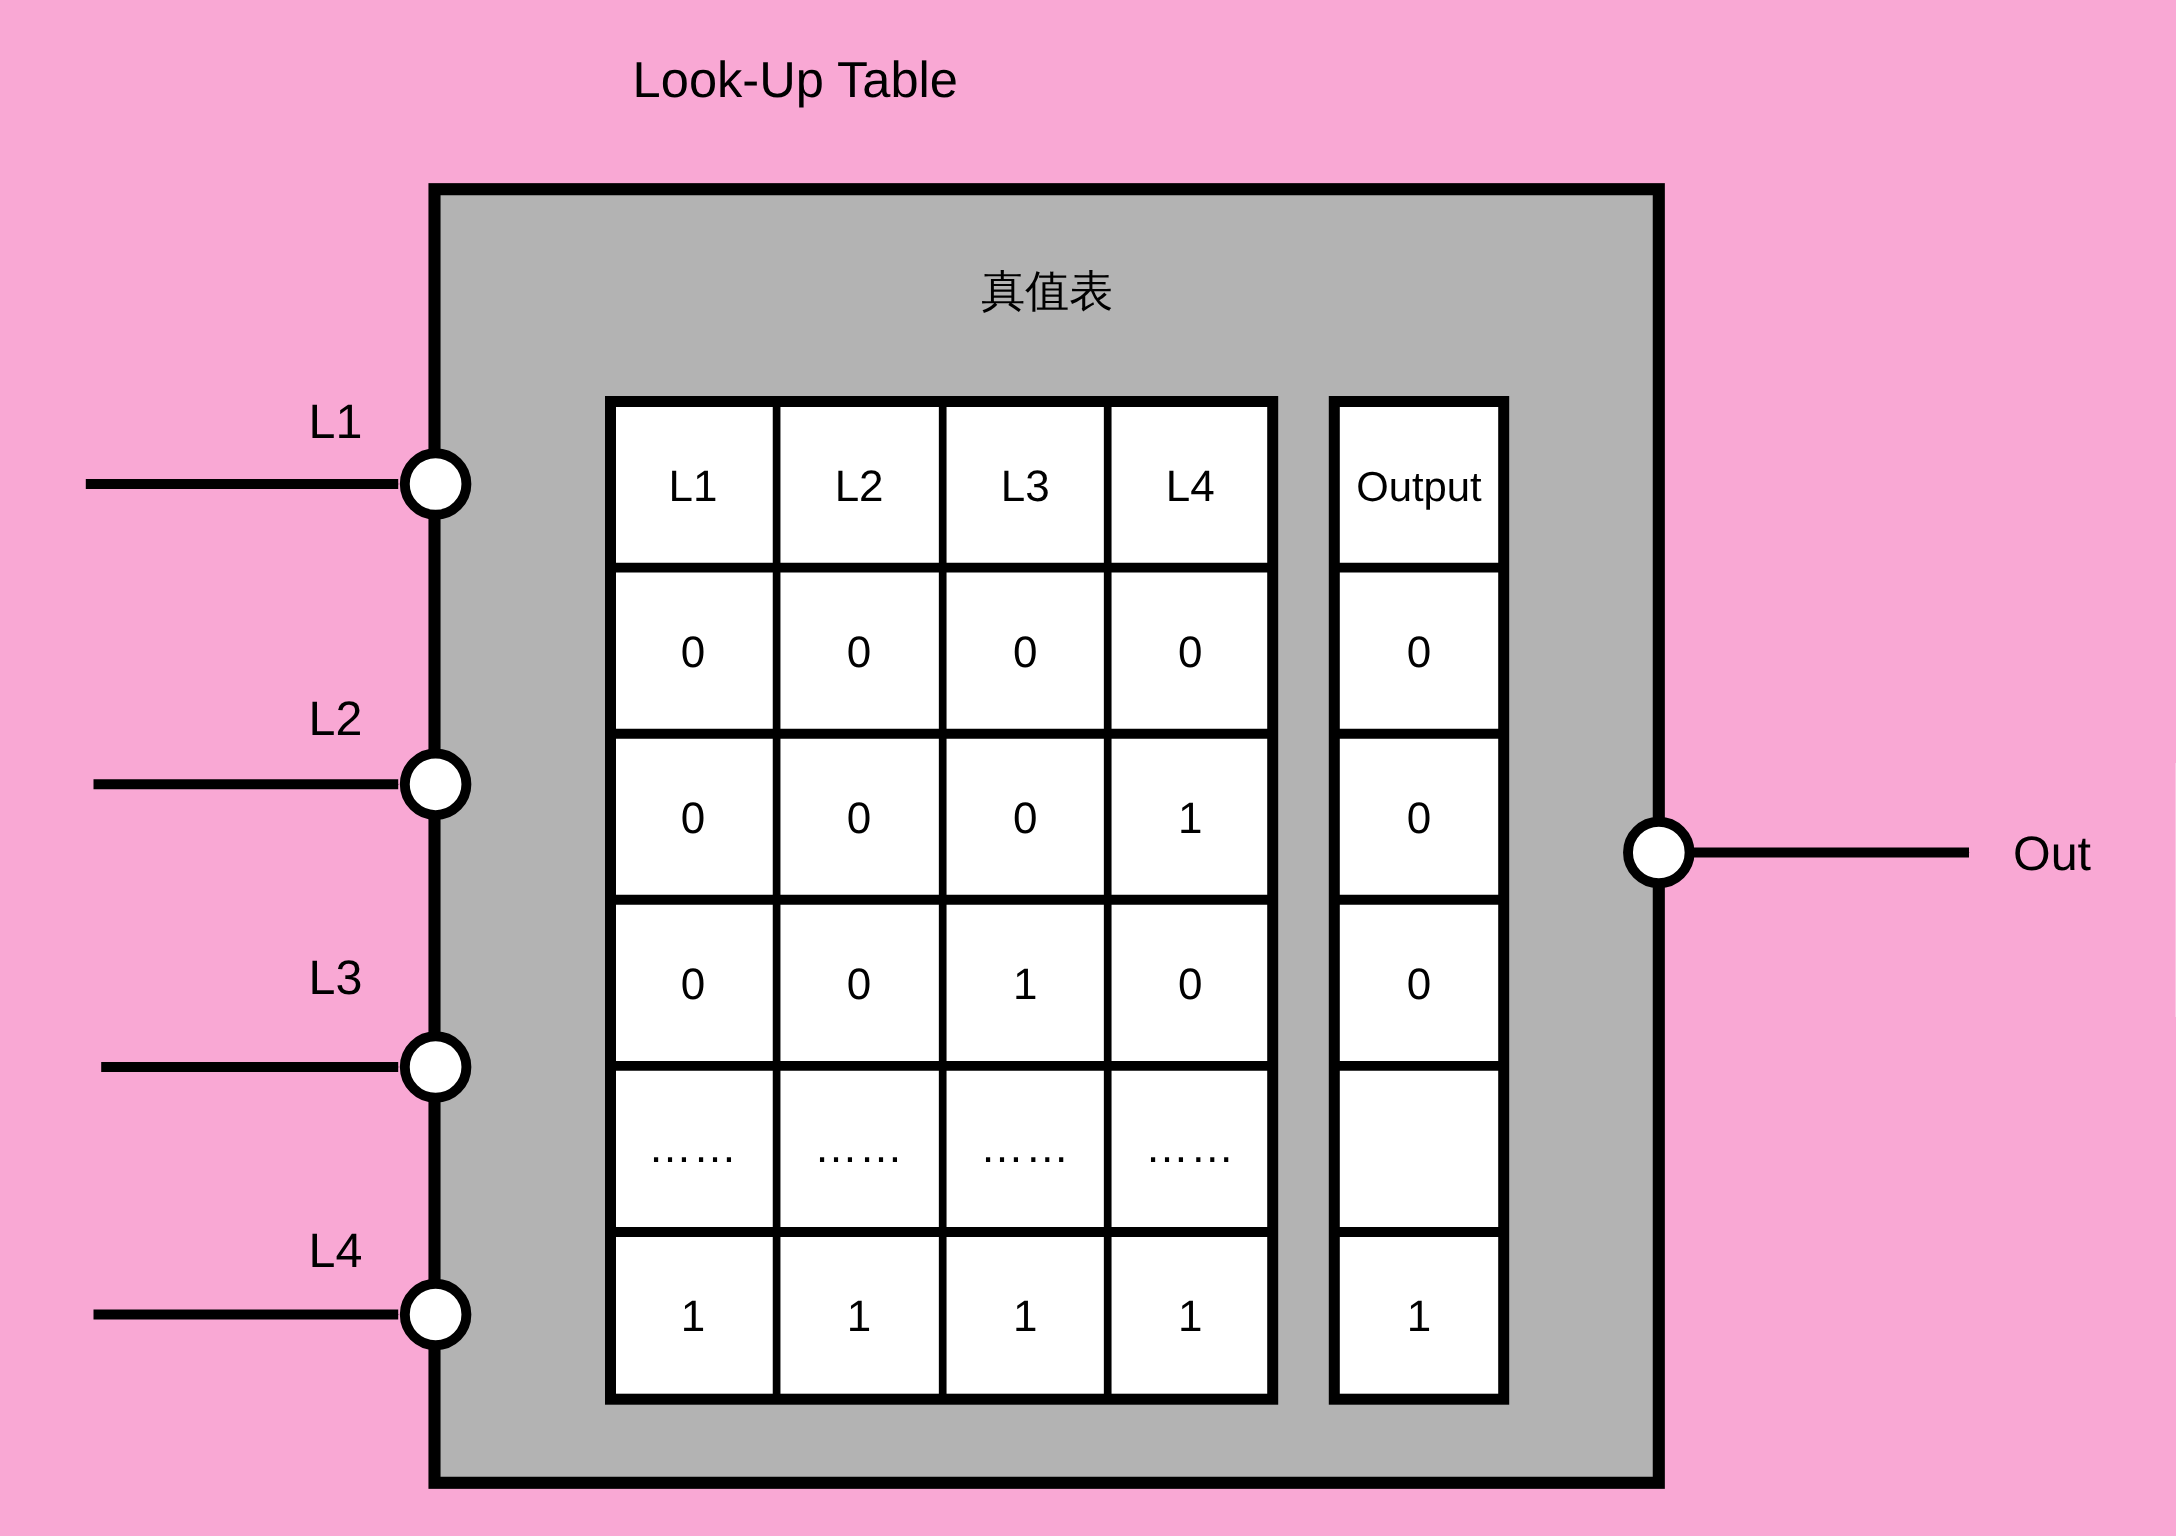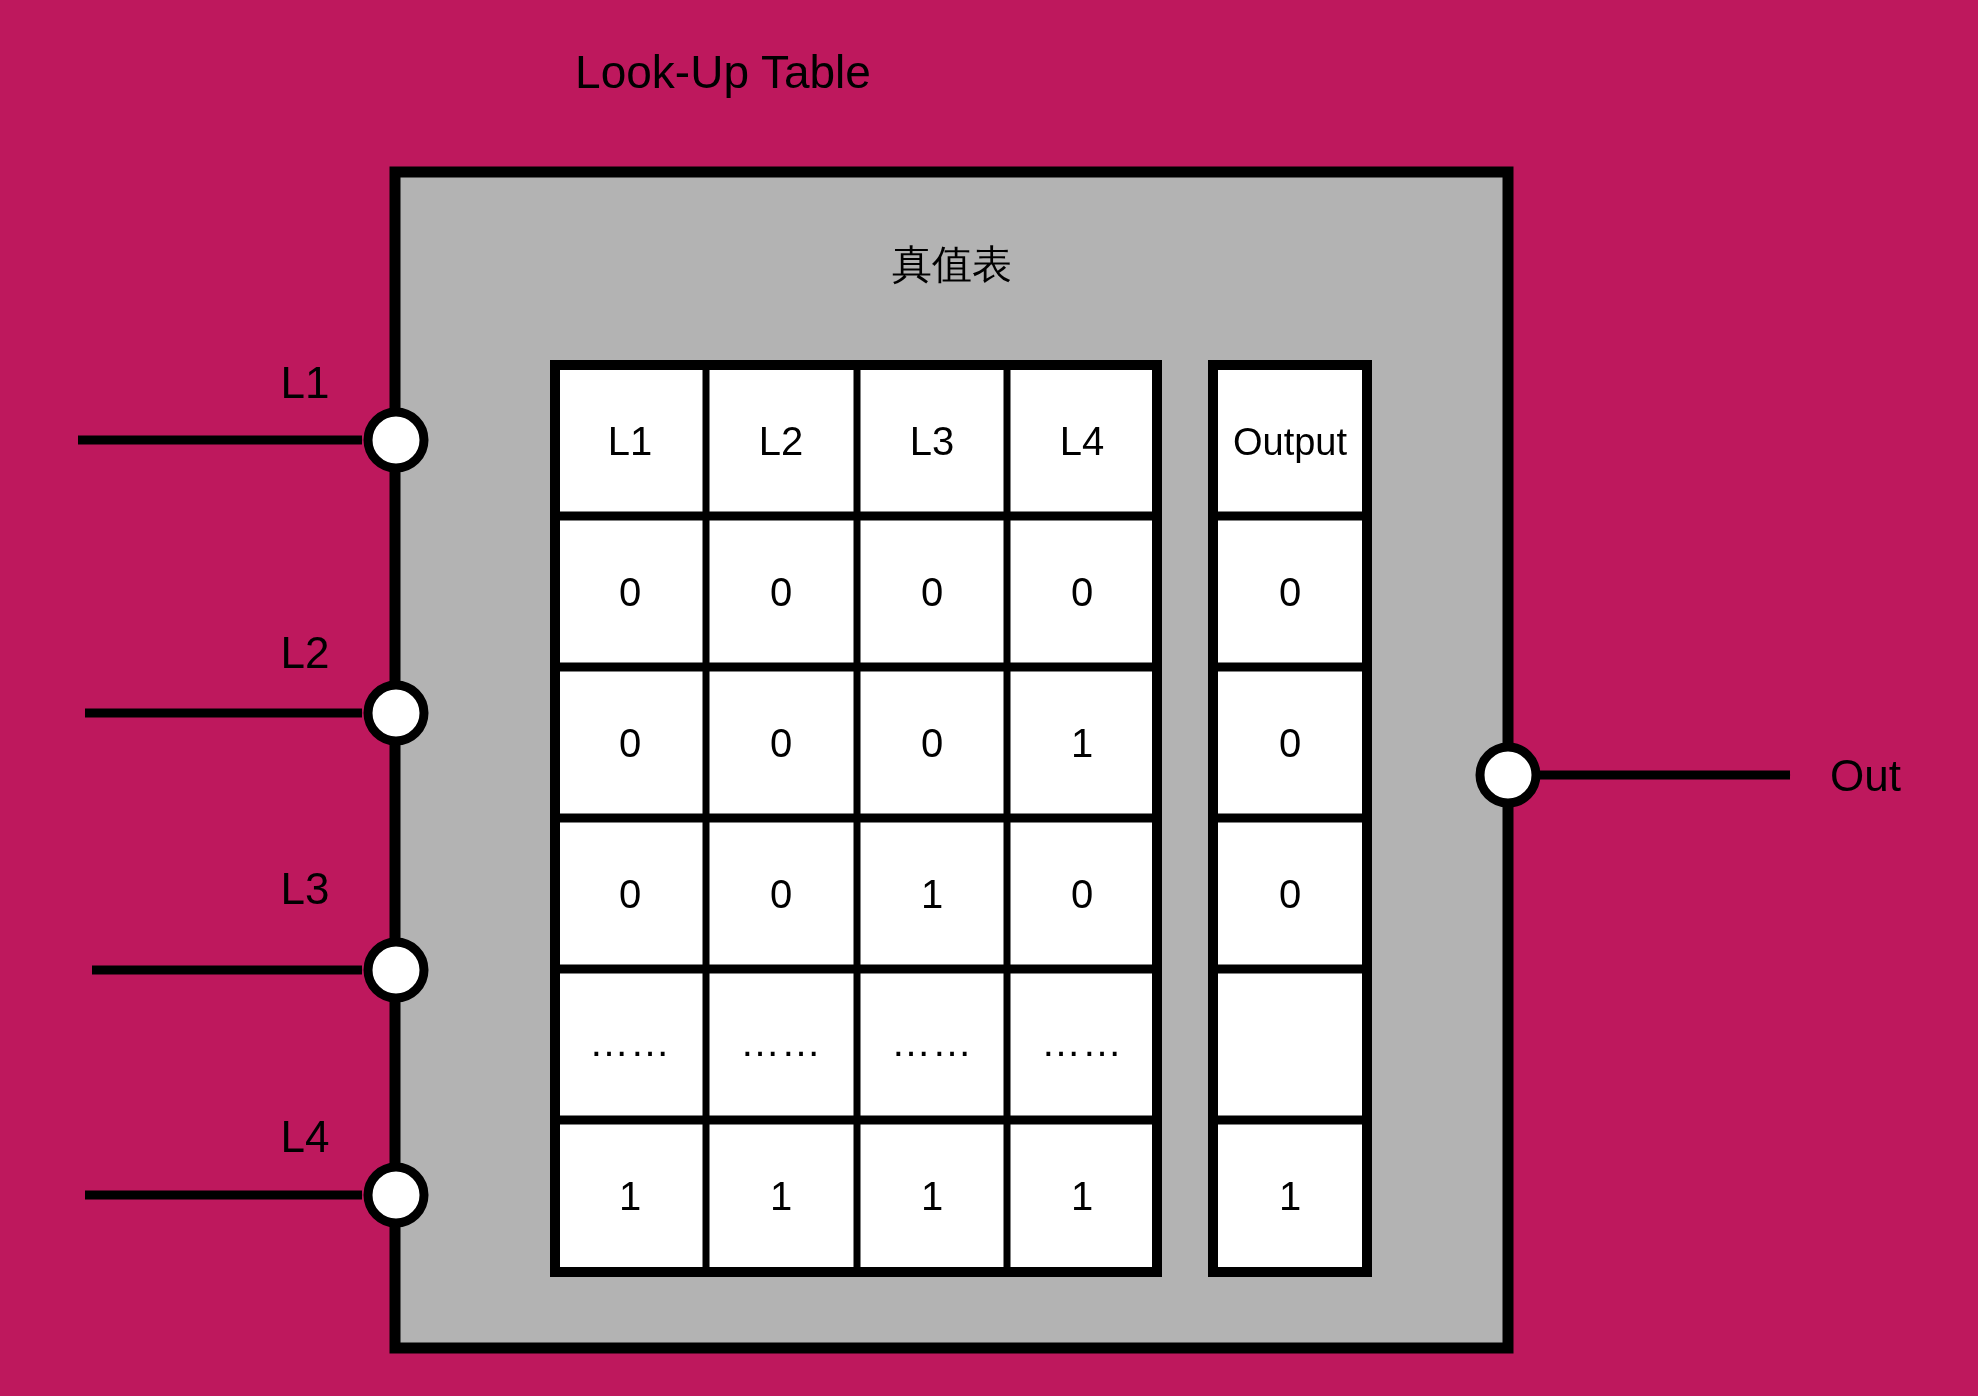--- a/index.html
+++ b/index.html
@@ -8,21 +8,21 @@
     background: #ffffff;
   }
   body {
     font-family: "Liberation Sans", sans-serif;
     color: #000000;
   }
   #canvas {
     position: relative;
     width: 1978px;
     height: 1396px;
-    background: #be185d;
+    background: #f9a8d4;
     overflow: hidden;
   }
   #diagram-svg {
     position: absolute;
     left: 0;
     top: 0;
     width: 1978px;
     height: 1396px;
   }
   .svg-text {

